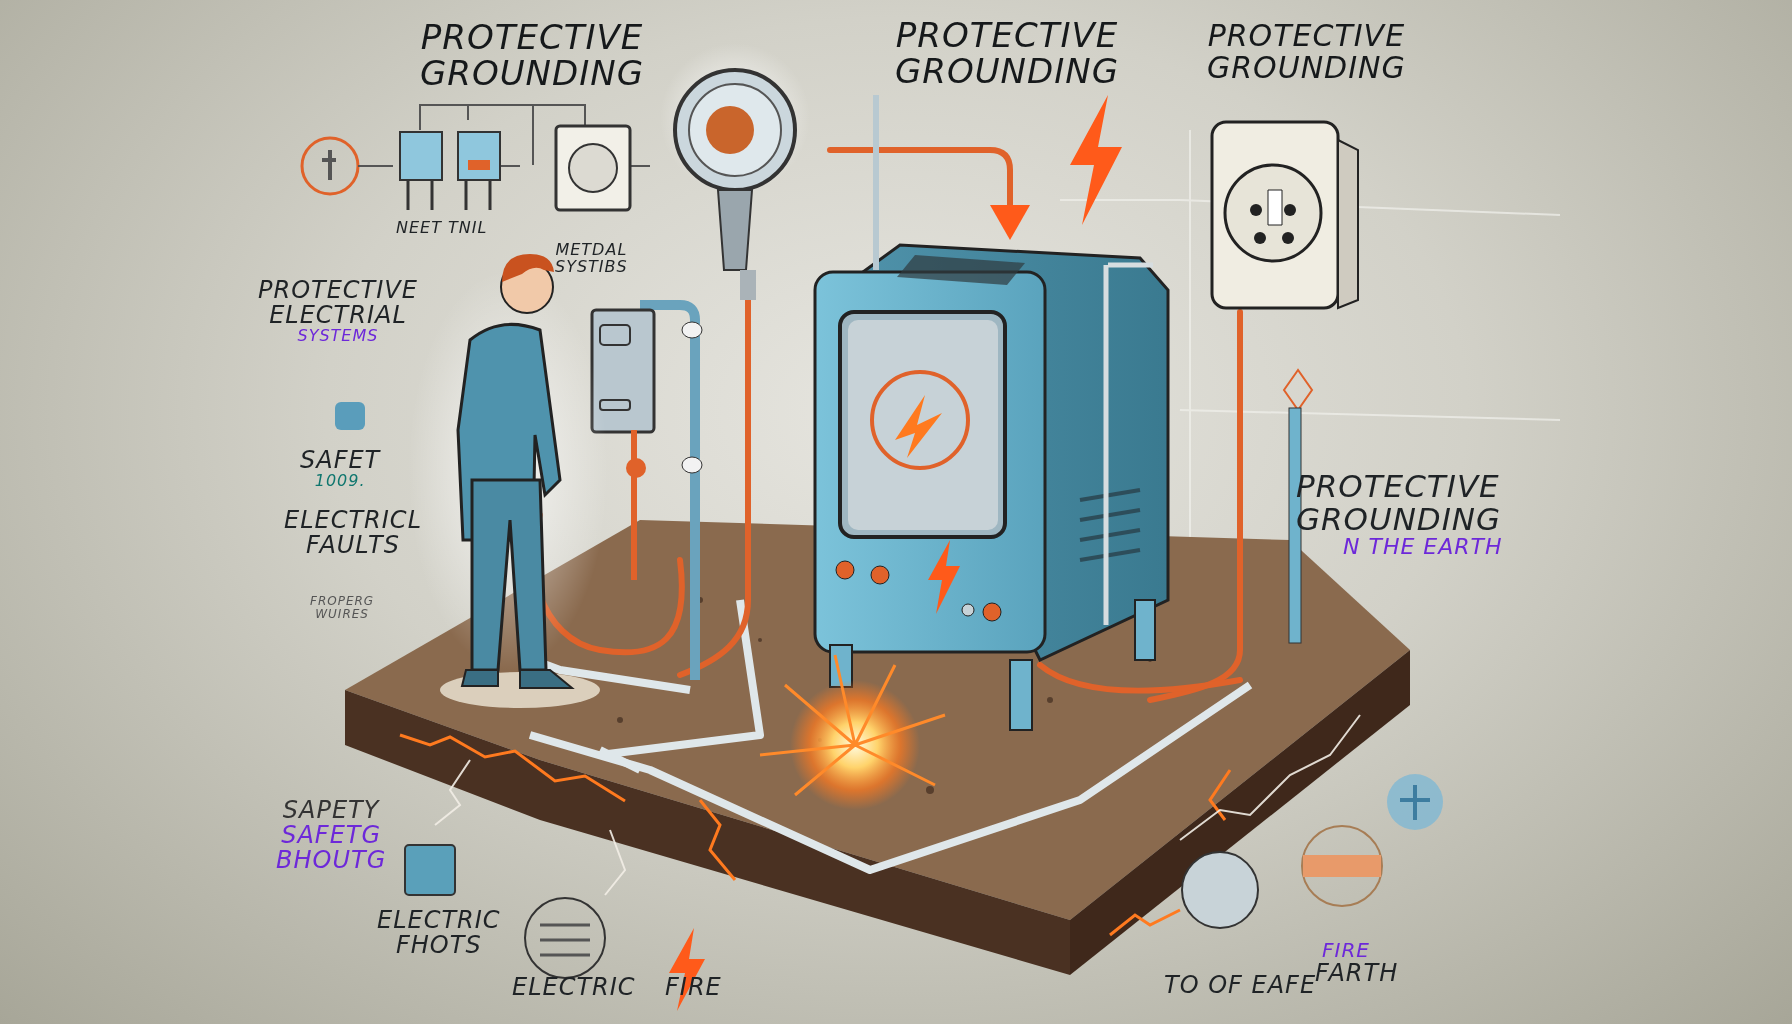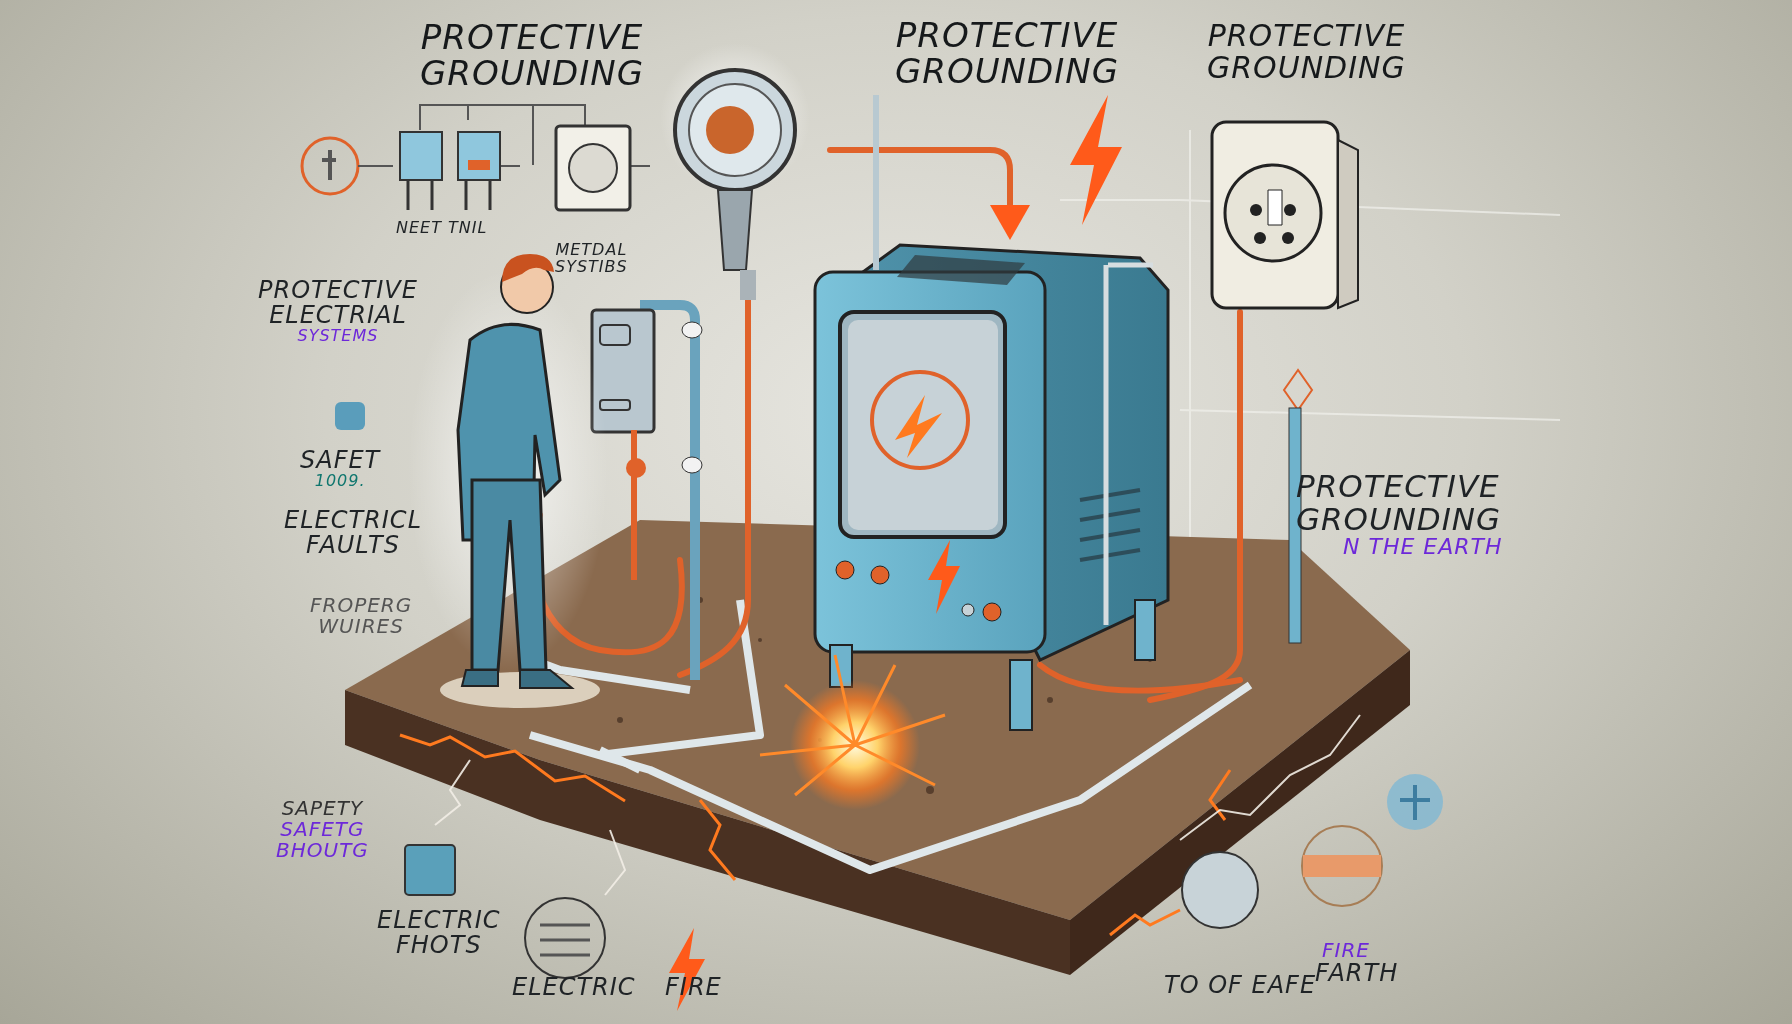--- a/index.html
+++ b/index.html
@@ -239,25 +239,25 @@
     <span class="small faint">Systems</span>
   </div>
   <div class="lbl mid" style="left:300px; top:448px;">
     <span>Safet</span>
     <span class="small" style="color:#0f766e;">1009.</span>
   </div>
   <div class="lbl mid" style="left:284px; top:508px;">
     <span>Electricl</span>
     <span>Faults</span>
   </div>
-  <div class="lbl" style="left:310px; top:595px; font-size:20px; color:#555;text-align:center;">
+  <div class="lbl" style="left:310px; top:595px; font-size:12px; color:#555;text-align:center;">
     <span>Froperg</span>
     <span>Wuires</span>
   </div>
-  <div class="lbl" style="left:276px; top:798px; font-size:20px; color:#333;">
+  <div class="lbl" style="left:276px; top:798px; font-size:24px; color:#333;">
     <span>Sapety</span>
     <span class="faint">Safetg</span>
     <span class="faint">Bhoutg</span>
   </div>
   <div class="lbl mid" style="left:377px; top:908px;">
     <span>Electric</span>
     <span>Fhots</span>
   </div>
 
   <div class="lbl mid" style="left:512px; top:975px;">Electric</div>

